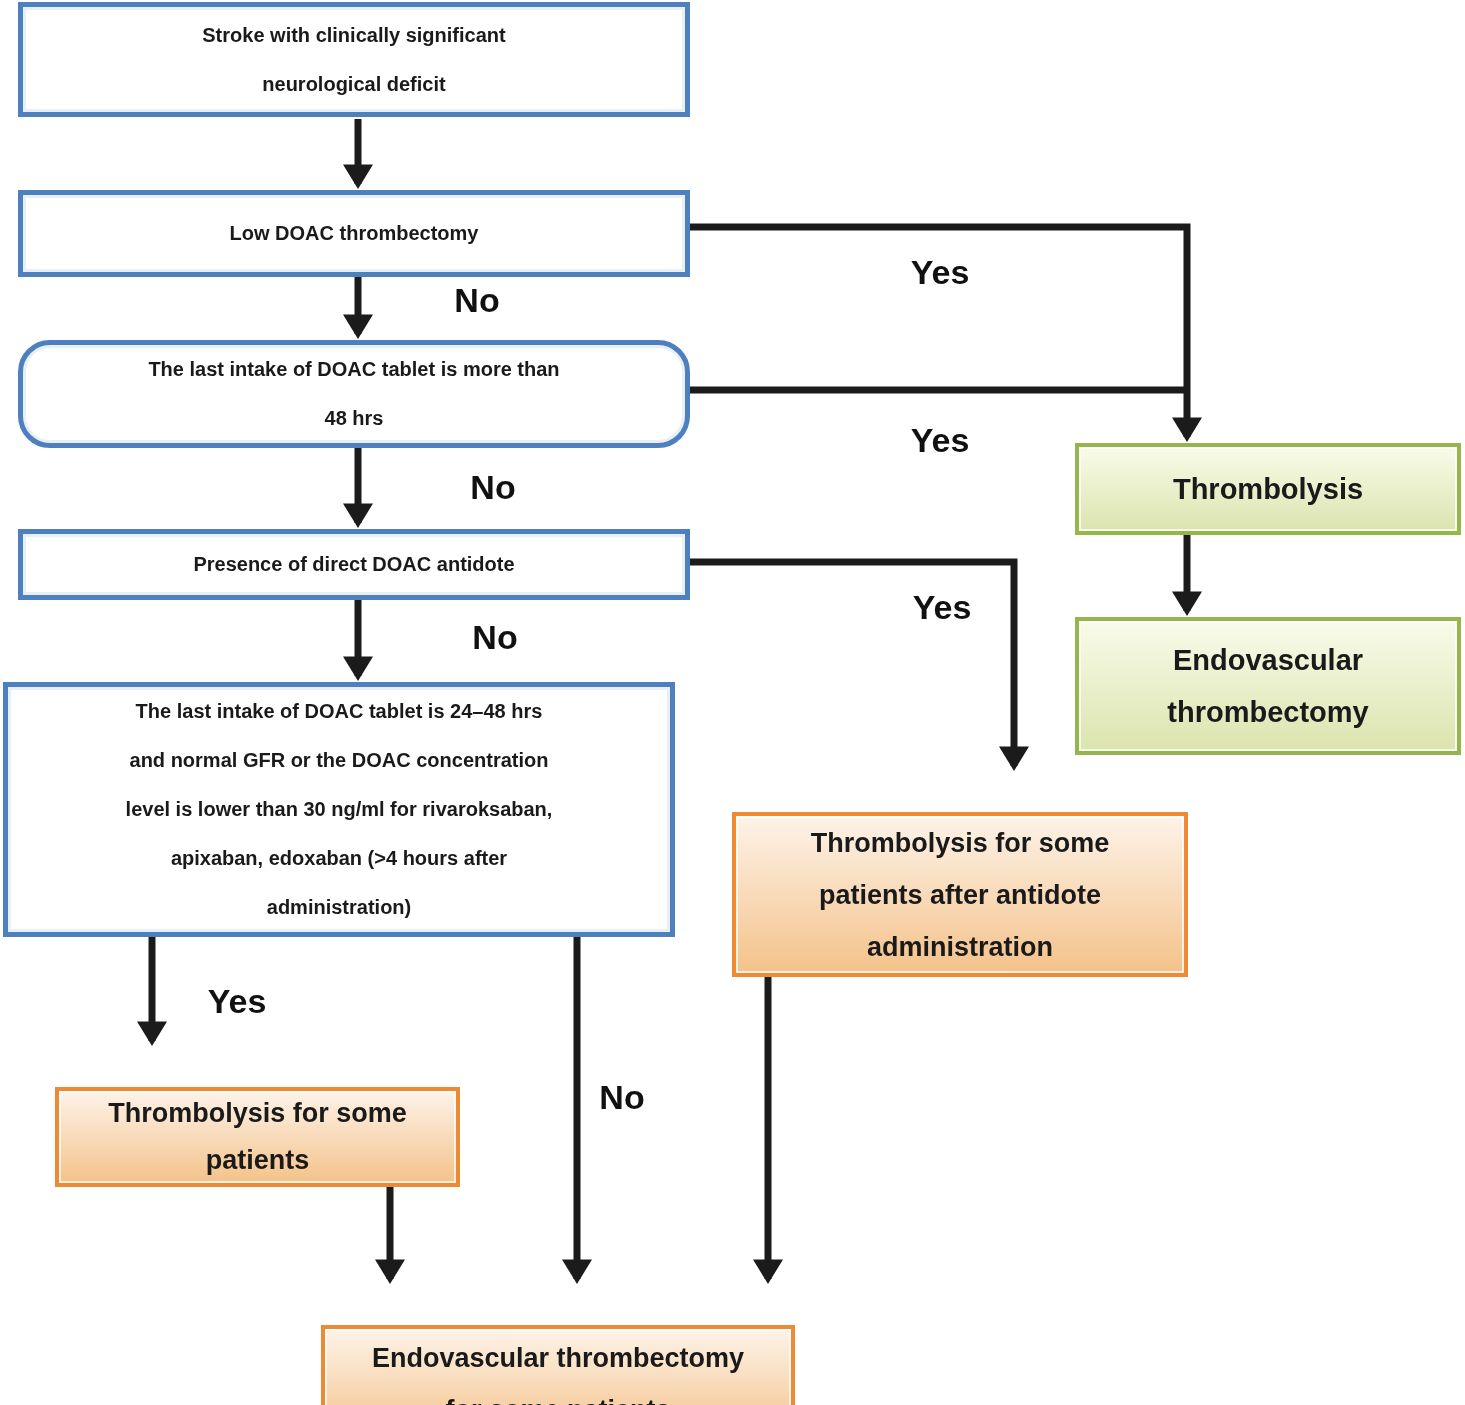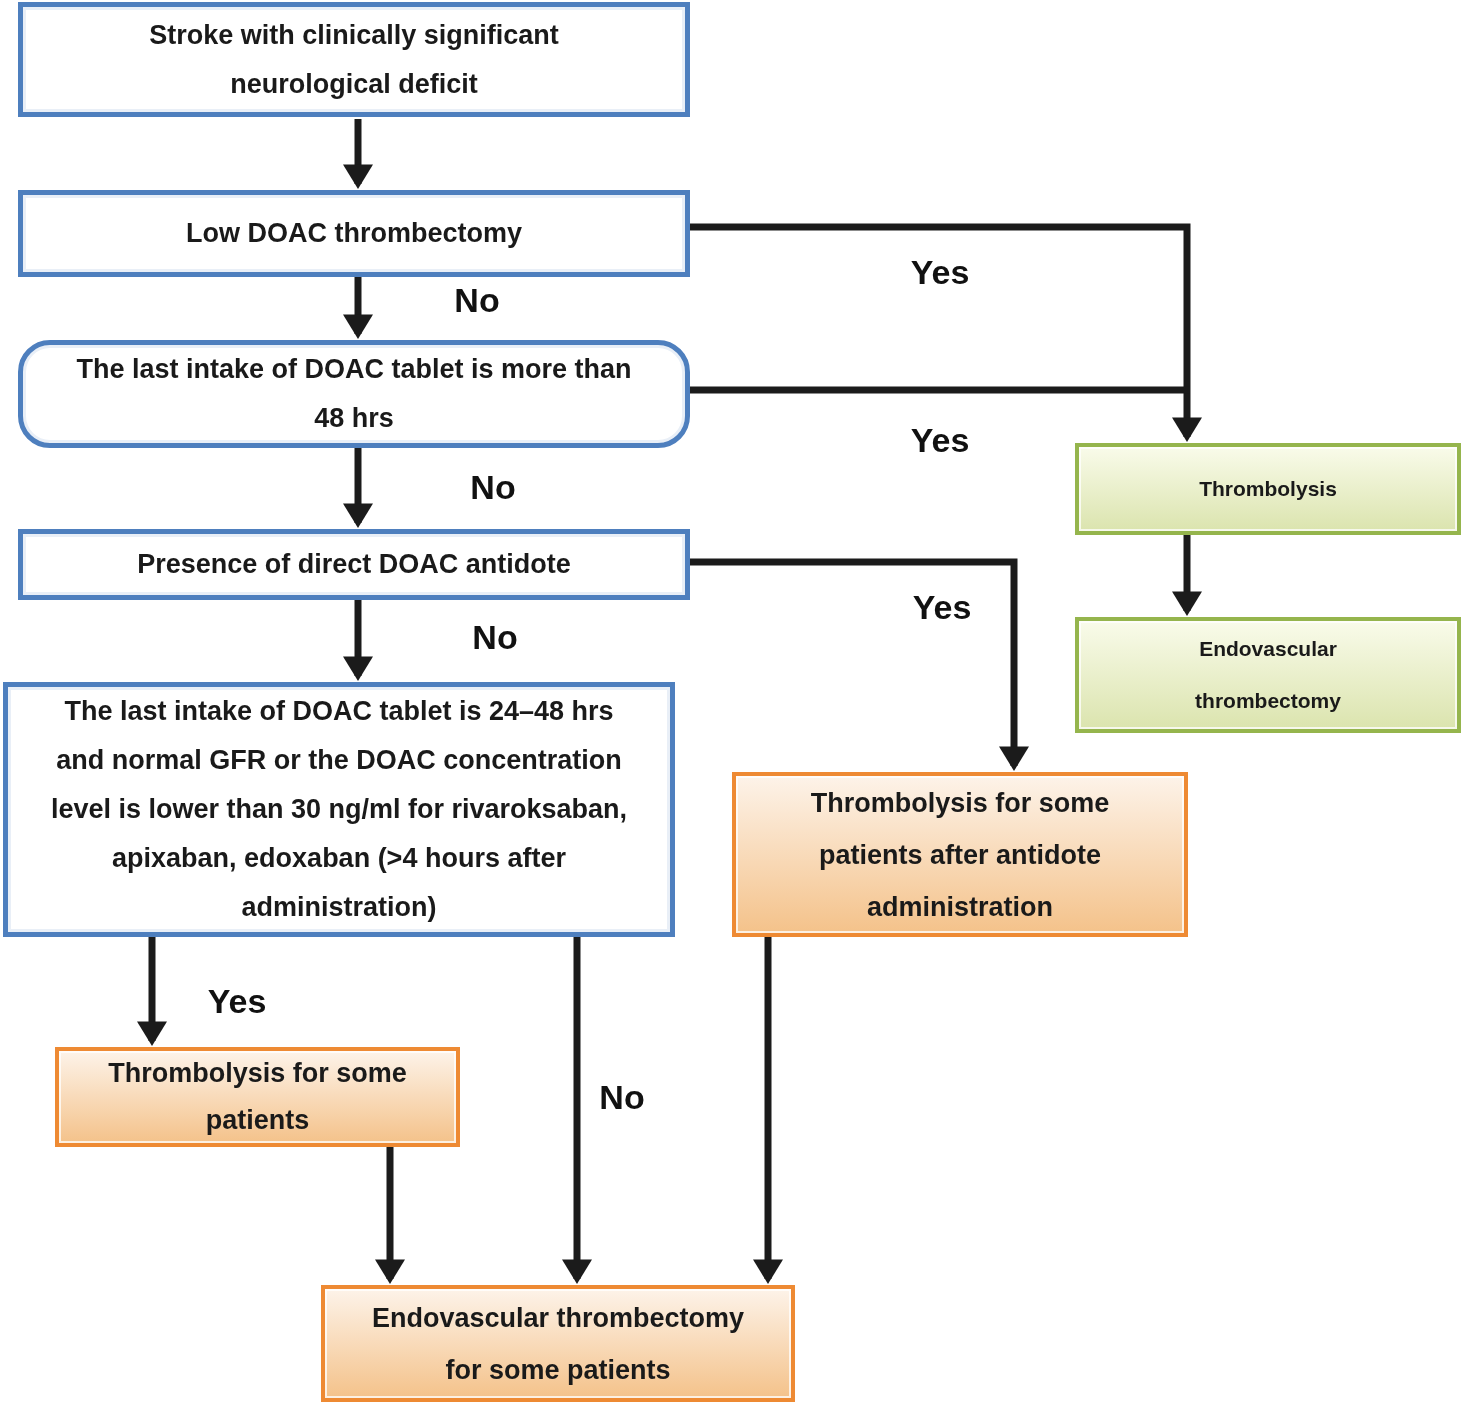--- a/index.html
+++ b/index.html
@@ -45,36 +45,37 @@
   }
   .node-text {
     display: block;
     width: 100%;
     white-space: pre-line;
   }
   .node-blue {
     background: #ffffff;
     border: 5px solid var(--decision-border, #4e7fbe);
     box-shadow: inset 0 0 0 3px #e9eff7;
-    font-size: 27px;
+    font-size: 20px;
     line-height: 49px;
   }
   .node-green {
     border: 4px solid var(--outcome-green-border, #95b54d);
     background: linear-gradient(180deg, var(--outcome-green-top, #f9fbea) 0%, var(--outcome-green-bottom, #dbe4ae) 100%);
     box-shadow: inset 0 0 0 2px rgba(255,255,255,0.75);
-    font-size: 21px;
+    font-size: 29px;
     line-height: 52px;
   }
   .node-orange {
     border: 4px solid var(--outcome-orange-border, #ee8a33);
     background: linear-gradient(180deg, var(--outcome-orange-top, #fdf3e9) 0%, var(--outcome-orange-bottom, #f4c28a) 100%);
     box-shadow: inset 0 0 0 2px rgba(255,255,255,0.75);
     font-size: 27px;
     line-height: 52px;
+    margin-top: 40px;
   }
   .edge-label {
     position: absolute;
     z-index: 2;
     transform: translate(-50%, -50%);
     font-weight: bold;
     font-size: 34px;
     color: #111111;
     white-space: nowrap;
   }
@@ -128,21 +129,21 @@
 and normal GFR or the DOAC concentration
 level is lower than 30 ng/ml for rivaroksaban,
 apixaban, edoxaban (&gt;4 hours after
 administration)</span>
   </div>
 
   <div class="node node-green" style="left:1075px; top:443px; width:386px; height:92px;">
     <span class="node-text">Thrombolysis</span>
   </div>
 
-  <div class="node node-green" style="left:1075px; top:617px; width:386px; height:116px;">
+  <div class="node node-green" style="left:1075px; top:617px; width:386px; height:138px;">
     <span class="node-text">Endovascular
 thrombectomy</span>
   </div>
 
   <div class="node node-orange" style="left:732px; top:772px; width:456px; height:165px;">
     <span class="node-text">Thrombolysis for some
 patients after antidote
 administration</span>
   </div>
 

